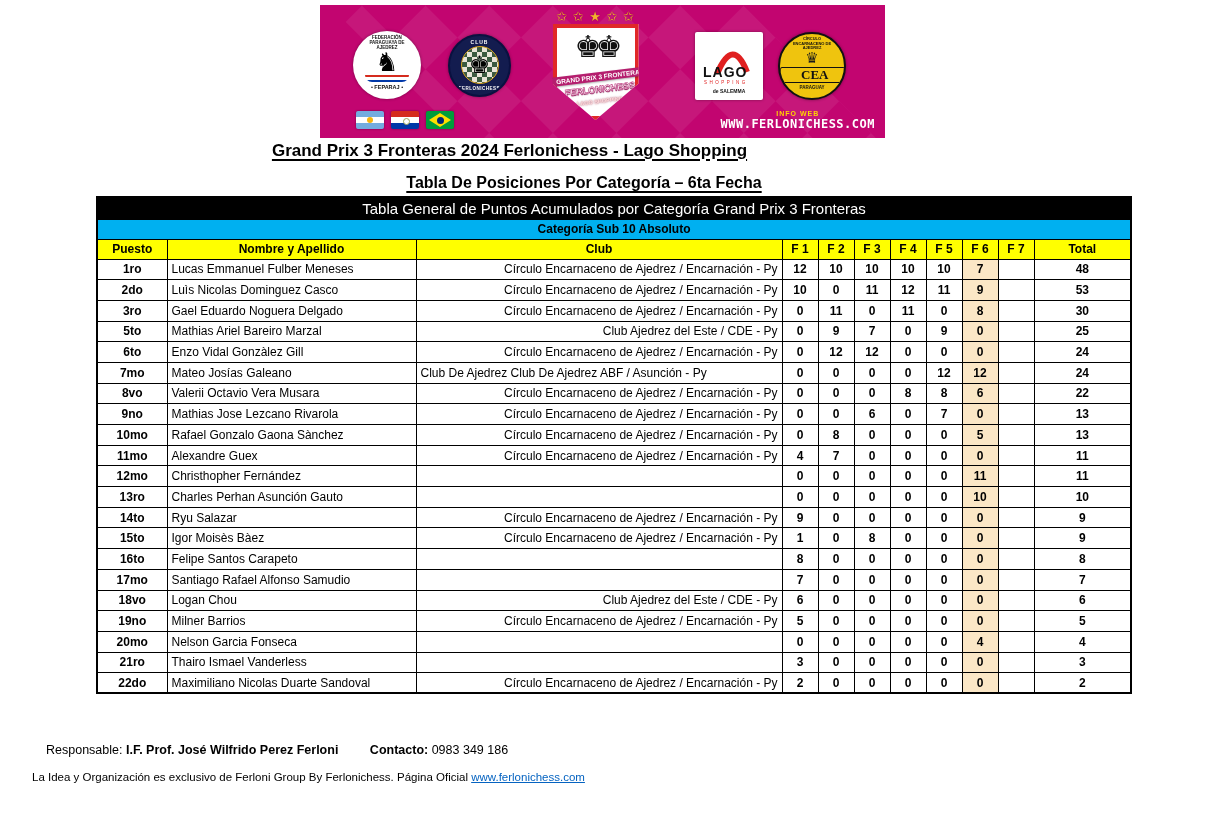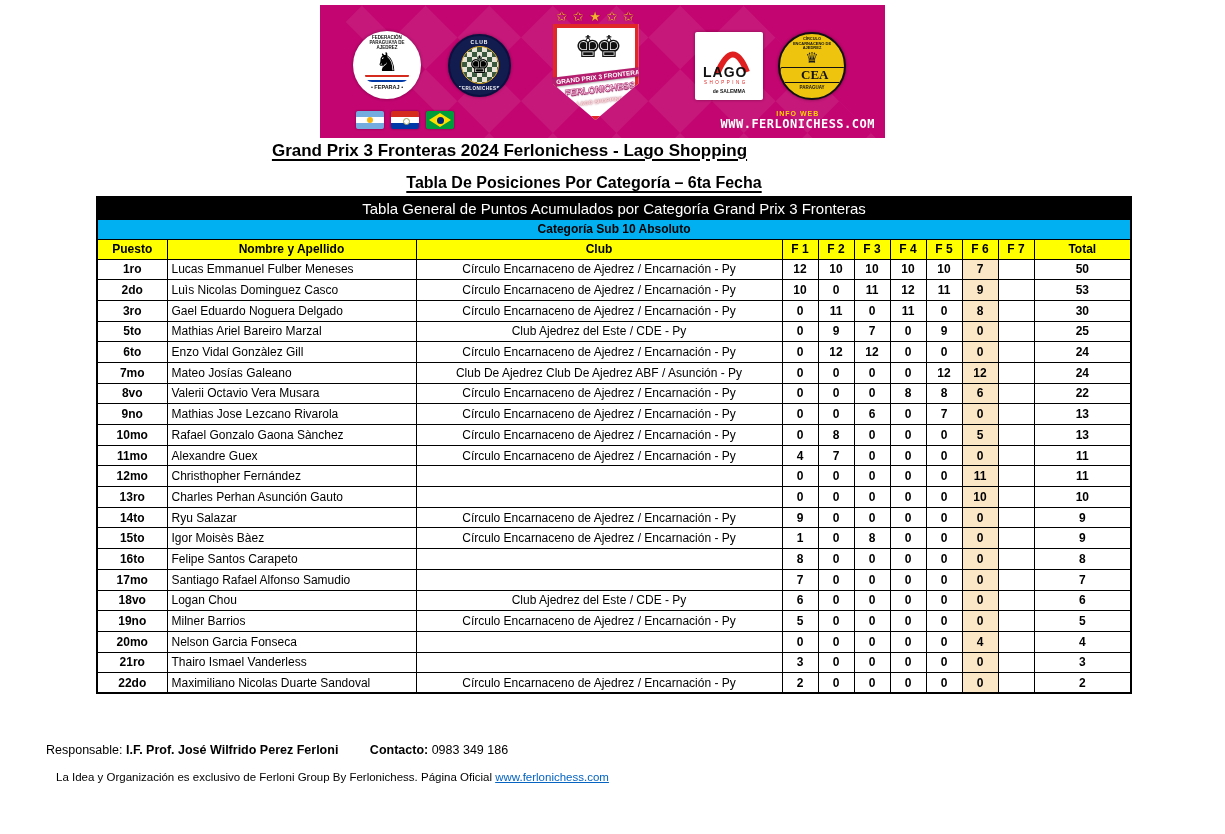--- a/index.html
+++ b/index.html
@@ -106,31 +106,31 @@
   
   table.standings { position:absolute; left:96px; top:196px; width:1036px;
                     border-collapse:collapse; table-layout:fixed; border:2px solid #000; }
   .standings th, .standings td { border:1px solid #000; overflow:hidden; white-space:nowrap; }
   th.black-bar { background:#000; color:#fff; font-size:15px; font-weight:normal; height:22px;text-align:center; }
   th.cyan-bar { background:#00B0F0; color:#000; font-size:12px; font-weight:bold; height:20px; }
   th.colhead { background:#FFFF00; color:#000; font-size:12px; font-weight:bold; height:20px; }
   .standings td { height:20.7px; font-size:12px; color:#000; padding:0 4px; background:#fff; }
   td.puesto { font-weight:bold; text-align:center; }
   td.nombre { text-align:left; }
-  td.club { text-align:center; }
-  td.club.center { text-align:center; }
+  td.club { text-align:right; }
+  td.club.center { text-align:left; }
   td.fcell { font-weight:bold; text-align:center; padding:0 2px; }
   td.f6 { background:#FBE7C6; }
   td.total { font-weight:bold; text-align:center; }
 
   
   .footer1 { position:absolute; left:46px; top:743px; font-size:12.5px; color:#000; }
   .footer1 b { font-weight:bold; }
   .footer1 .gap { display:inline-block; width:28px; }
-  .footer2 { position:absolute; left:56px; top:771px; font-size:11.5px; color:#000; }
+  .footer2 { position:absolute; left:32px; top:771px; font-size:11.5px; color:#000; }
   .footer2 a { color:#0563C1; text-decoration:underline; cursor:pointer; }
 </style>
 </head>
 <body>
 
 <div class="page">
 
   <div class="banner">
     <div class="logos-row">
 
@@ -232,21 +232,21 @@
           <td class="puesto">1ro</td>
           <td class="nombre">Lucas Emmanuel Fulber Meneses</td>
           <td class="club">Círculo Encarnaceno de Ajedrez / Encarnación - Py</td>
           <td class="fcell">12</td>
           <td class="fcell">10</td>
           <td class="fcell">10</td>
           <td class="fcell">10</td>
           <td class="fcell">10</td>
           <td class="fcell f6">7</td>
           <td class="fcell"></td>
-          <td class="total">50</td>
+          <td class="total">48</td>
         </tr>
         <tr>
           <td class="puesto">2do</td>
           <td class="nombre">Luìs Nicolas Dominguez Casco</td>
           <td class="club">Círculo Encarnaceno de Ajedrez / Encarnación - Py</td>
           <td class="fcell">10</td>
           <td class="fcell">0</td>
           <td class="fcell">11</td>
           <td class="fcell">12</td>
           <td class="fcell">11</td>

